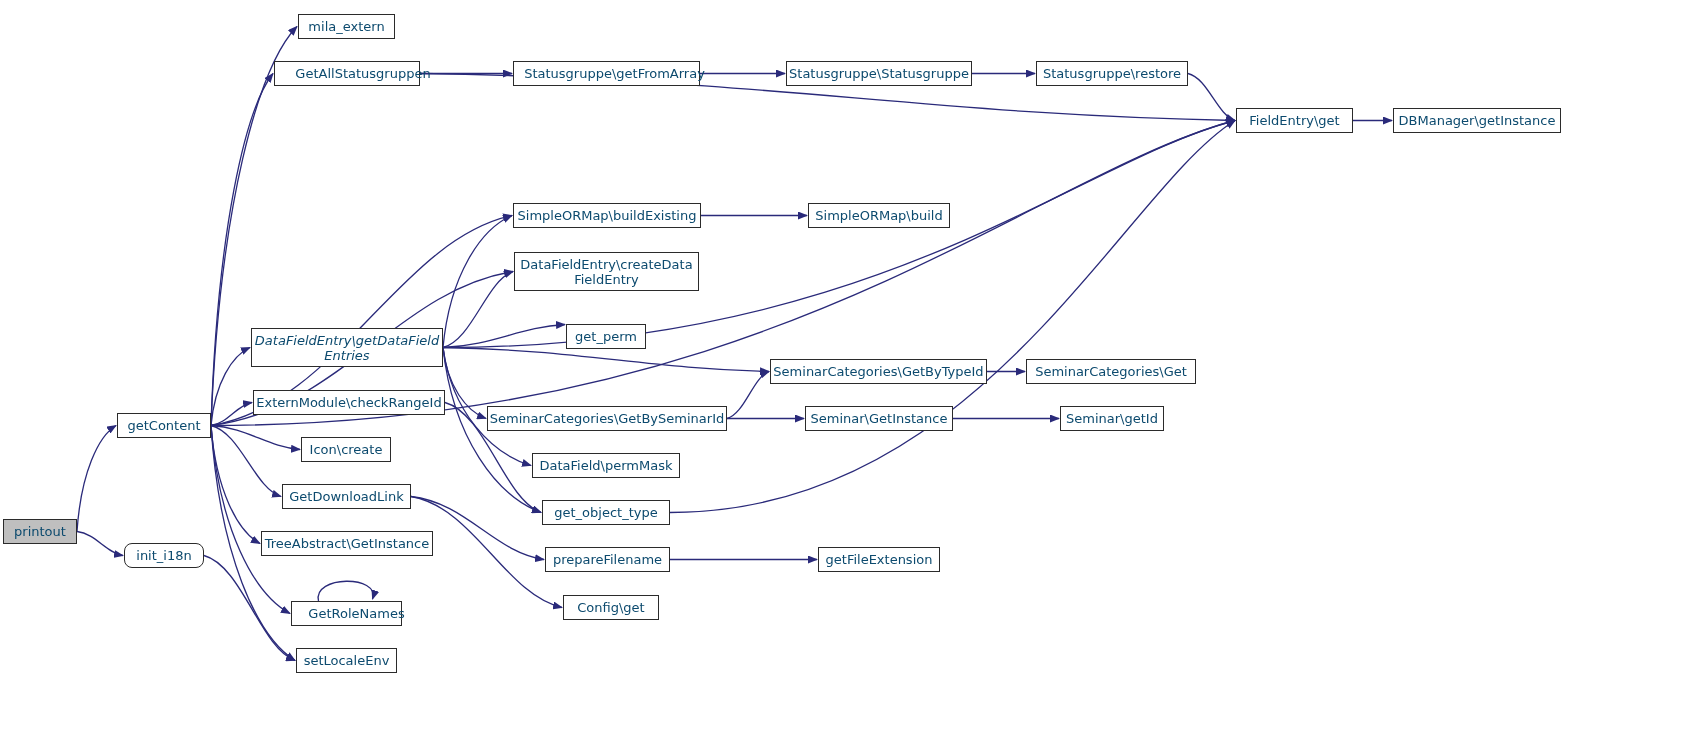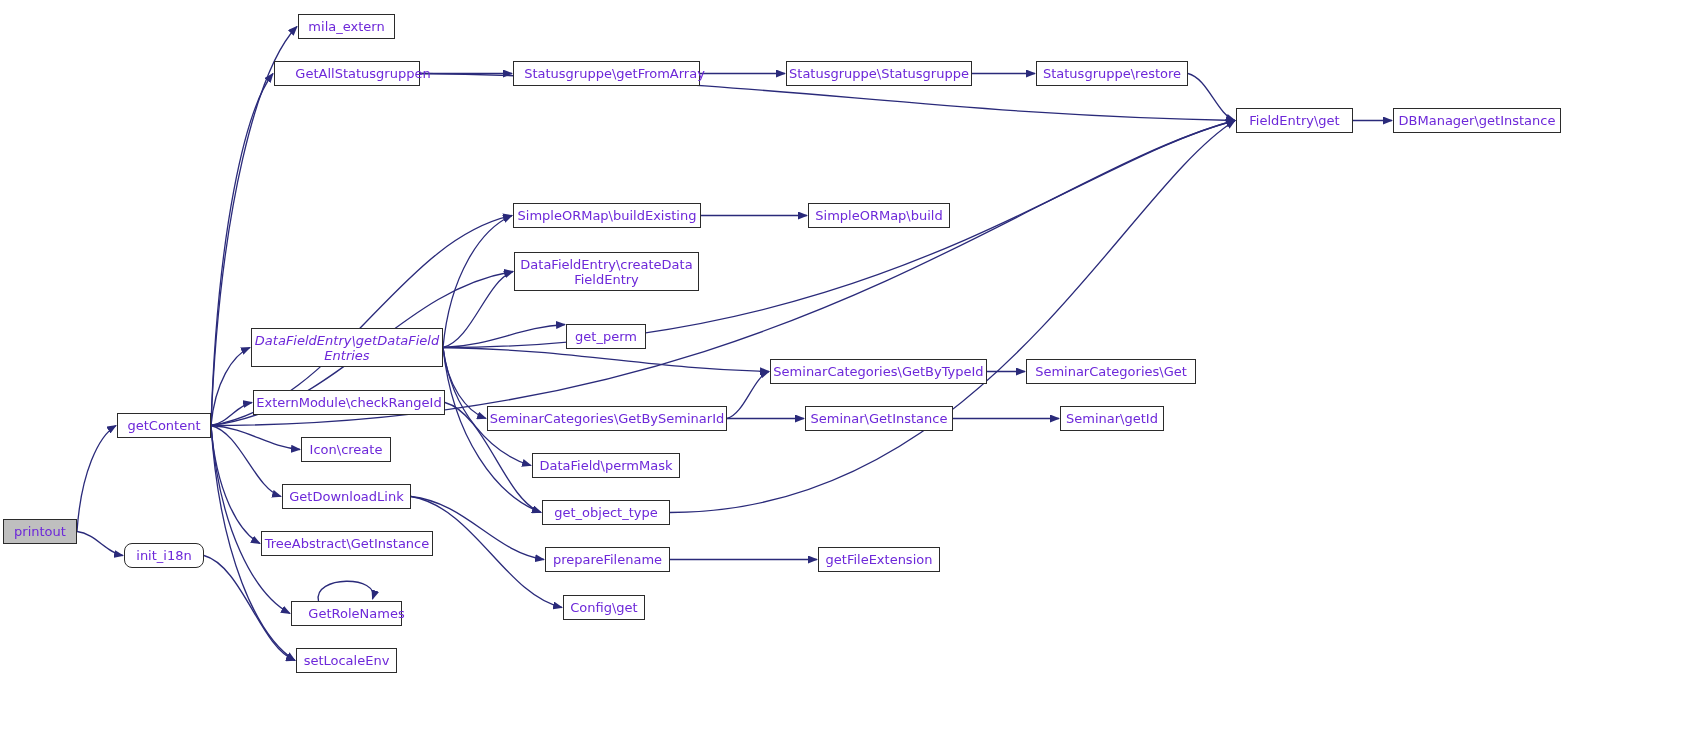--- a/index.html
+++ b/index.html
@@ -21,21 +21,21 @@
     top: 0;
     width: 1684px;
     height: 729px;
     pointer-events: none;
   }
   .node {
     position: absolute;
     box-sizing: border-box;
     border: 1px solid #2b2b2b;
     background: #ffffff;
-    color: #6d28d9;
+    color: #0c4a6e;
     font-size: 13px;
     line-height: 15px;
     display: flex;
     align-items: center;
     justify-content: center;
     text-align: center;
     white-space: pre-line;
     letter-spacing: 0px;
   }
   .node.root {
@@ -112,21 +112,21 @@
       <div class="node" style="left: 296px; top: 648px; width: 101px; height: 25px;">setLocaleEnv</div>
       <div class="node" style="left: 513px; top: 61px; width: 187px; height: 25px; padding-left: 16px;">Statusgruppe\getFromArray</div>
       <div class="node" style="left: 513px; top: 203px; width: 188px; height: 25px;">SimpleORMap\buildExisting</div>
       <div class="node" style="left: 514px; top: 252px; width: 185px; height: 39px;">DataFieldEntry\createData
 FieldEntry</div>
       <div class="node" style="left: 566px; top: 312px; width: 80px; height: 25px; margin-top: 12px;">get_perm</div>
       <div class="node" style="left: 487px; top: 406px; width: 240px; height: 25px;">SeminarCategories\GetBySeminarId</div>
       <div class="node" style="left: 532px; top: 453px; width: 148px; height: 25px;">DataField\permMask</div>
       <div class="node" style="left: 542px; top: 500px; width: 128px; height: 25px;">get_object_type</div>
       <div class="node" style="left: 545px; top: 547px; width: 125px; height: 25px;">prepareFilename</div>
-      <div class="node" style="left: 563px; top: 595px; width: 82px; height: 25px; text-align: right;">Config\get</div>
+      <div class="node" style="left: 563px; top: 595px; width: 96px; height: 25px; text-align: right;">Config\get</div>
       <div class="node" style="left: 786px; top: 61px; width: 186px; height: 25px;">Statusgruppe\Statusgruppe</div>
       <div class="node" style="left: 808px; top: 203px; width: 142px; height: 25px;">SimpleORMap\build</div>
       <div class="node" style="left: 770px; top: 359px; width: 217px; height: 25px;">SeminarCategories\GetByTypeId</div>
       <div class="node" style="left: 805px; top: 406px; width: 148px; height: 25px;">Seminar\GetInstance</div>
       <div class="node" style="left: 818px; top: 547px; width: 122px; height: 25px;">getFileExtension</div>
       <div class="node" style="left: 1036px; top: 61px; width: 152px; height: 25px;">Statusgruppe\restore</div>
       <div class="node" style="left: 1026px; top: 359px; width: 170px; height: 25px;">SeminarCategories\Get</div>
       <div class="node" style="left: 1060px; top: 406px; width: 104px; height: 25px;">Seminar\getId</div>
       <div class="node" style="left: 1236px; top: 108px; width: 117px; height: 25px;">FieldEntry\get</div>
       <div class="node" style="left: 1393px; top: 108px; width: 168px; height: 25px;">DBManager\getInstance</div>

